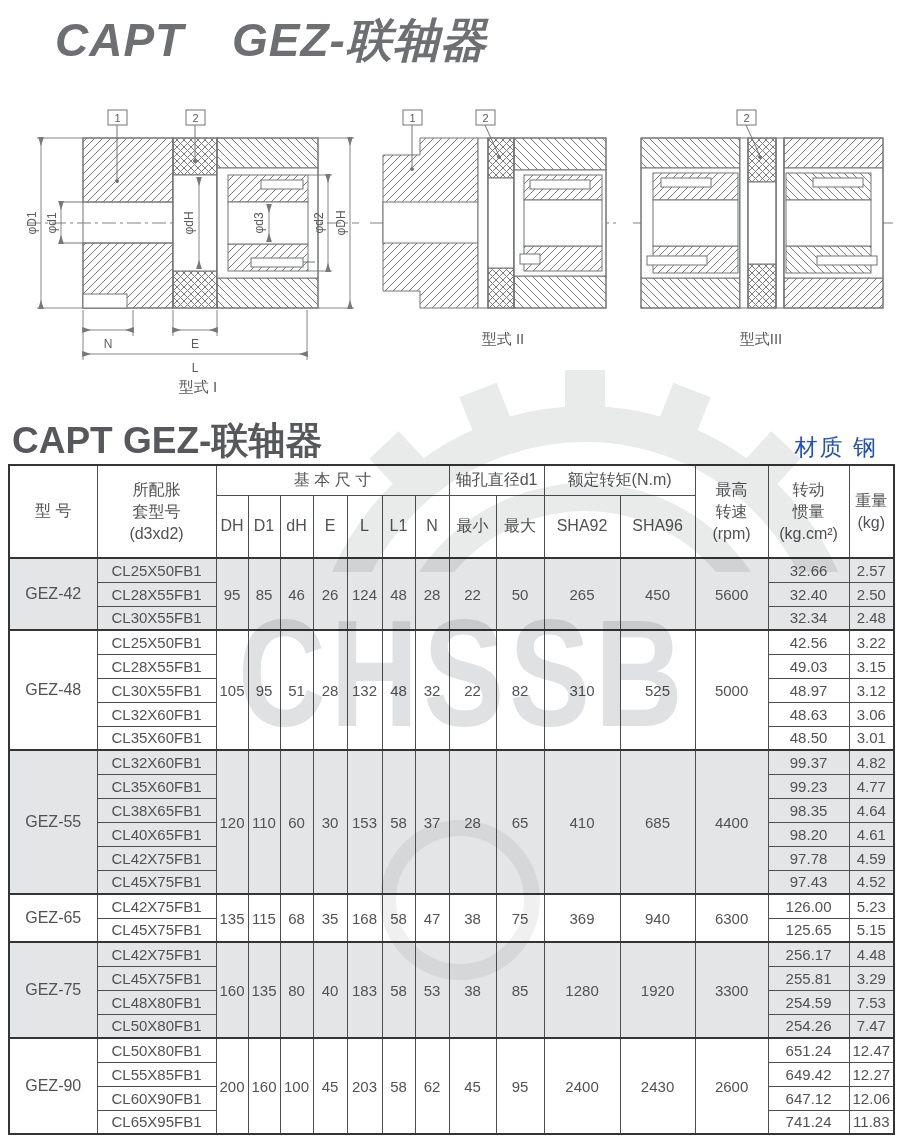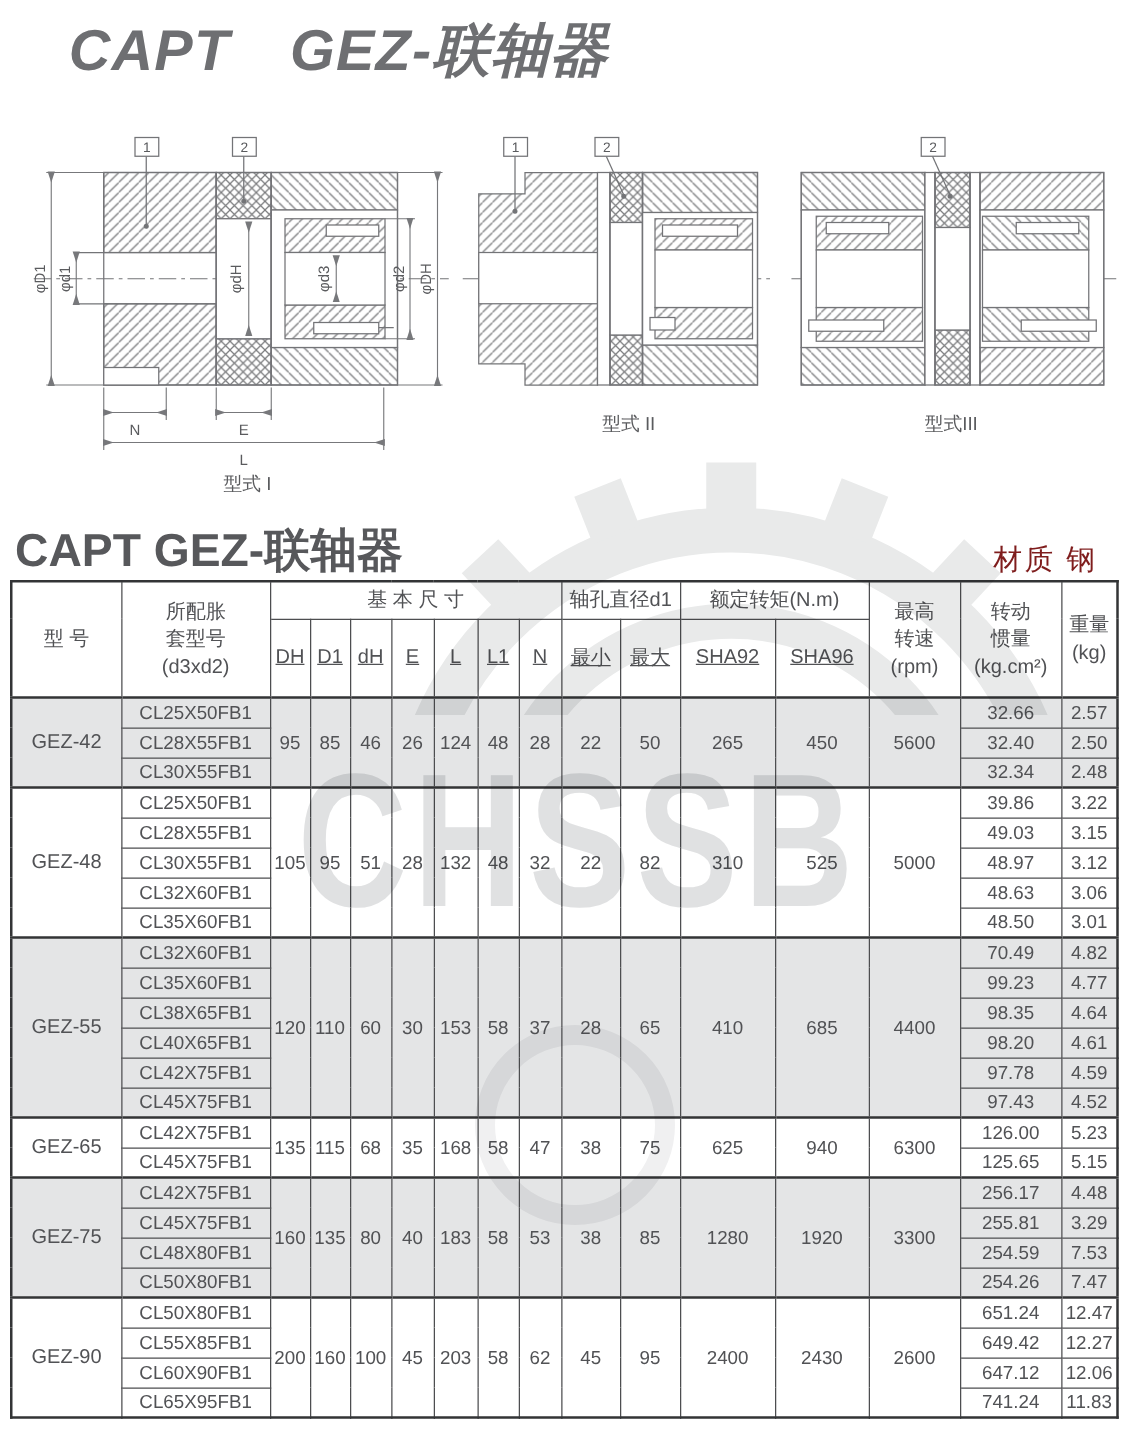--- a/index.html
+++ b/index.html
@@ -13,21 +13,21 @@
     position:absolute; left:55px; top:10px;
     font-size:46px; font-weight:bold; font-style:italic;
     color:#6e6f72; letter-spacing:1px; word-spacing:34px; white-space:nowrap;
   }
   .section-title {
     position:absolute; left:12px; top:416px;
     font-size:37px; font-weight:bold; color:#57585b; letter-spacing:0px; white-space:nowrap;
   }
   .material-note {
     position:absolute; right:22px; top:432px;
-    font-size:23px; color:#7f1d1d; letter-spacing:2px;
+    font-size:23px; color:#1d4ed8; letter-spacing:2px;
   }
   
   .fig { position:absolute; top:98px; }
   #fig1 { left:23px; } #fig2 { left:370px; } #fig3 { left:633px; }
   
   .wm { position:absolute; pointer-events:none; mix-blend-mode:multiply; z-index:4; }
   .wm-gear { left:265px; top:262px; }
   .wm-letters {
     left:238px; top:588px; font-size:152px; line-height:170px; font-weight:bold;
     color:#e0e1e2; letter-spacing:6px; transform:scaleX(.8); transform-origin:left top;
@@ -37,21 +37,21 @@
   
   table.spec {
     position:absolute; left:8px; top:464px; width:885px;
     border-collapse:collapse; table-layout:fixed;
     color:#515255; z-index:1;
   }
   table.spec { border:2px solid #333436; }
   table.spec td, table.spec th { border:1px solid #4d4e50; text-align:center; vertical-align:middle; padding:0; }
   table.spec thead th { font-weight:normal; font-size:16px; background:#fff; }
   table.spec thead tr.h1 th { height:30px; }
-  table.spec thead tr.h2 th { height:63px;text-decoration:underline; }
+  table.spec thead tr.h2 th { height:63px; }
   table.spec tbody tr { height:24px; }
   table.spec tbody td { font-size:15px; background:#fff; }
   table.spec tbody tr.shade td { background:#e4e5e6; }
   table.spec tbody td.model { font-size:16px;margin-left:12px; }
   table.spec tbody tr.group-start td { border-top:2px solid #333436; }
   .hcell-lines div { line-height:20px; }
   .hcell-lines div + div { margin-top:2px; }
 </style>
 </head>
 <body>
@@ -359,21 +359,21 @@
           <td rowspan="5">51</td>
           <td rowspan="5">28</td>
           <td rowspan="5">132</td>
           <td rowspan="5">48</td>
           <td rowspan="5">32</td>
           <td rowspan="5">22</td>
           <td rowspan="5">82</td>
           <td rowspan="5">310</td>
           <td rowspan="5">525</td>
           <td rowspan="5">5000</td>
-          <td>39.86</td>
+          <td>42.56</td>
           <td>3.22</td>
         </tr>
         <tr class="">
           <td>CL28X55FB1</td>
           <td>49.03</td>
           <td>3.15</td>
         </tr>
         <tr class="">
           <td>CL30X55FB1</td>
           <td>48.97</td>
@@ -397,21 +397,21 @@
           <td rowspan="6">60</td>
           <td rowspan="6">30</td>
           <td rowspan="6">153</td>
           <td rowspan="6">58</td>
           <td rowspan="6">37</td>
           <td rowspan="6">28</td>
           <td rowspan="6">65</td>
           <td rowspan="6">410</td>
           <td rowspan="6">685</td>
           <td rowspan="6">4400</td>
-          <td>70.49</td>
+          <td>99.37</td>
           <td>4.82</td>
         </tr>
         <tr class="shade">
           <td>CL35X60FB1</td>
           <td>99.23</td>
           <td>4.77</td>
         </tr>
         <tr class="shade">
           <td>CL38X65FB1</td>
           <td>98.35</td>
@@ -437,21 +437,21 @@
           <td>CL42X75FB1</td>
           <td rowspan="2">135</td>
           <td rowspan="2">115</td>
           <td rowspan="2">68</td>
           <td rowspan="2">35</td>
           <td rowspan="2">168</td>
           <td rowspan="2">58</td>
           <td rowspan="2">47</td>
           <td rowspan="2">38</td>
           <td rowspan="2">75</td>
-          <td rowspan="2">625</td>
+          <td rowspan="2">369</td>
           <td rowspan="2">940</td>
           <td rowspan="2">6300</td>
           <td>126.00</td>
           <td>5.23</td>
         </tr>
         <tr class="">
           <td>CL45X75FB1</td>
           <td>125.65</td>
           <td>5.15</td>
         </tr>

